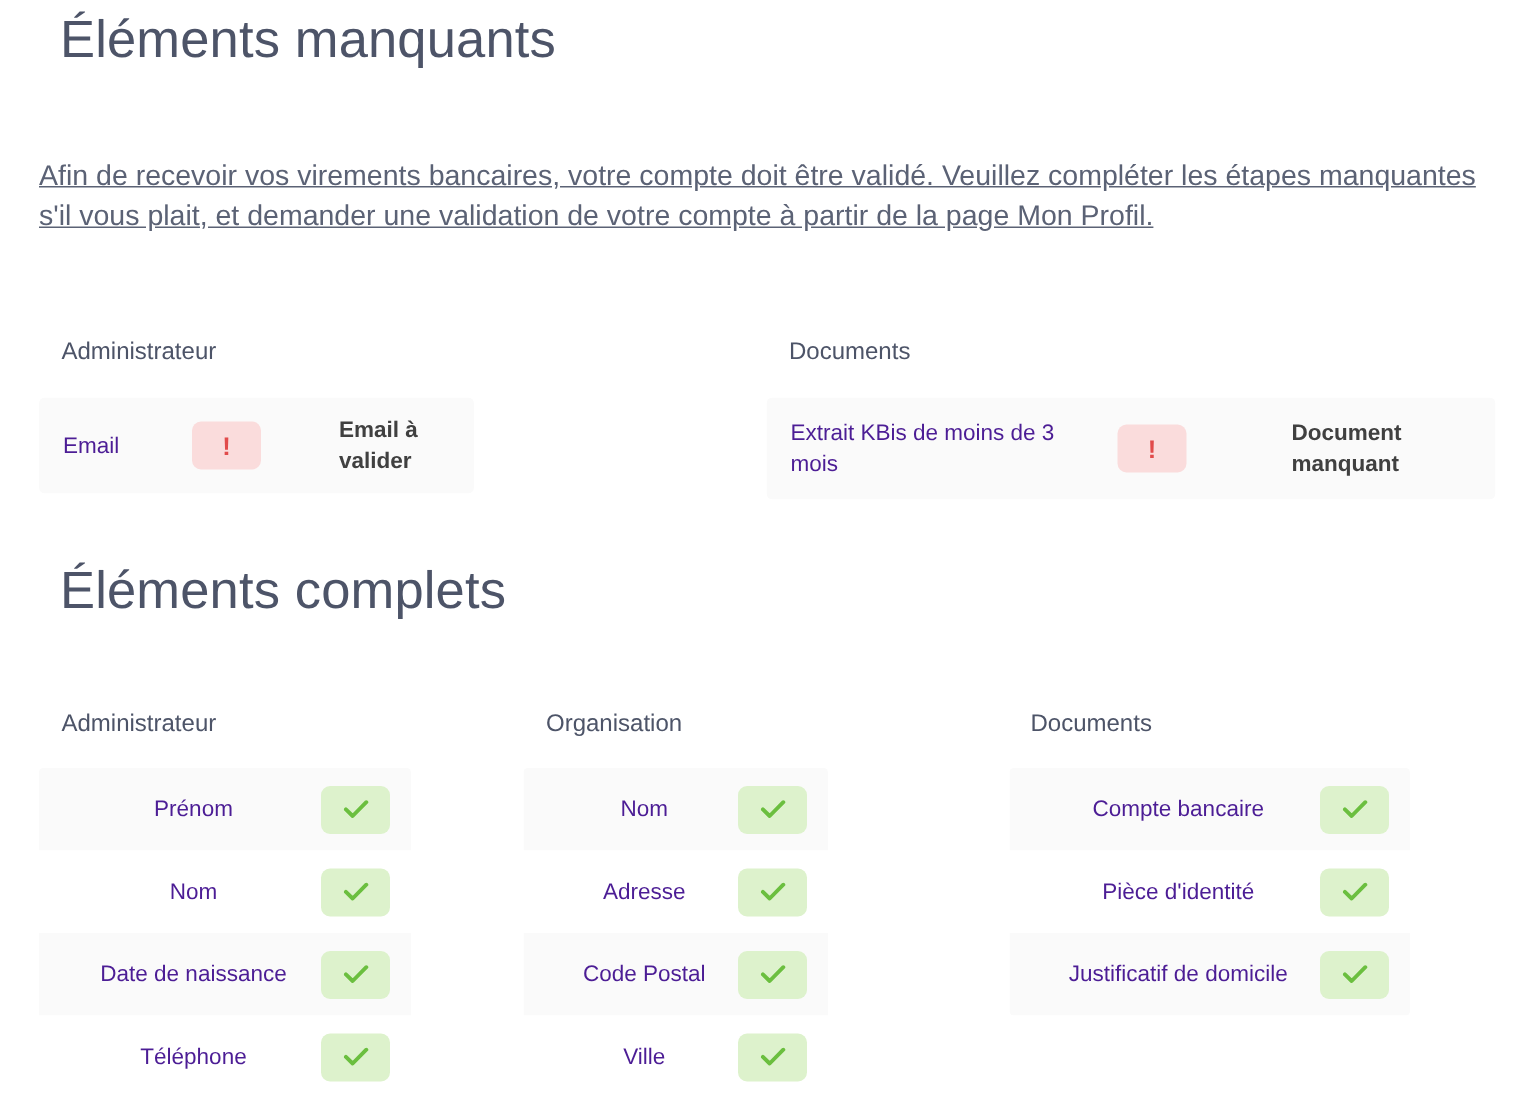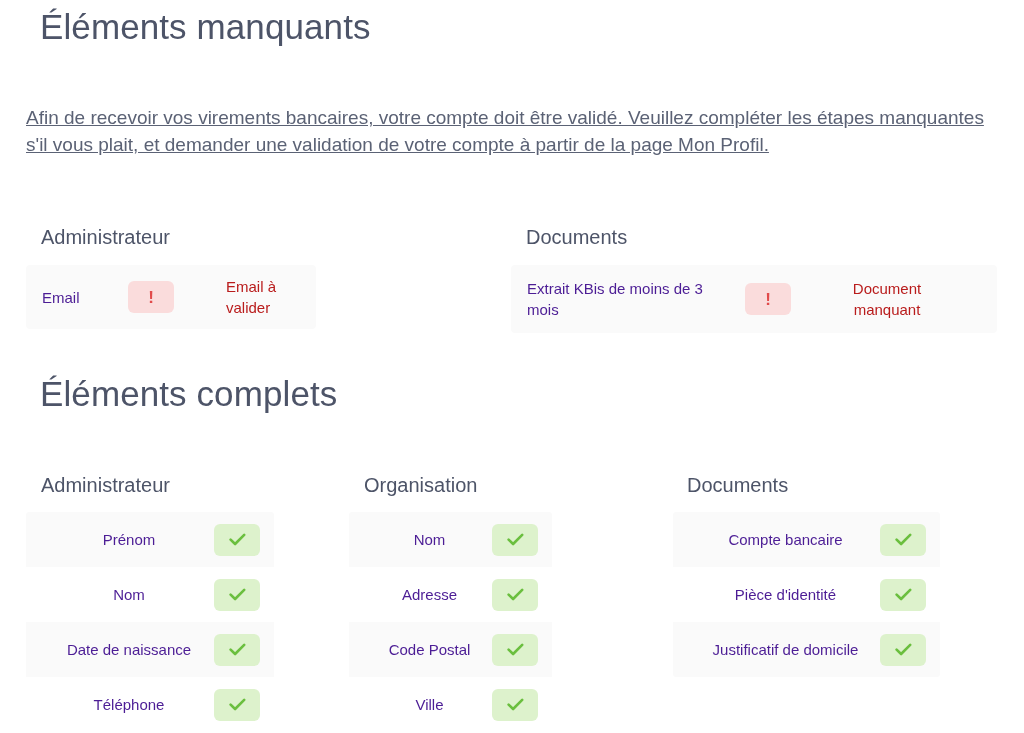--- a/index.html
+++ b/index.html
@@ -46,21 +46,21 @@
     width: 972px;
     font-size: 19px;
     line-height: 26.5px;
     color: #5b6275;
     margin: 0;
     text-decoration: underline;
   }
 
   .section-heading {
     position: absolute;
-    font-size: 20px;
+    font-size: 16px;
     font-weight: 400;
     color: #4d5468;
     margin: 0;
     white-space: nowrap;
     line-height: 1.2;
   }
 
   
   .kv-table {
     position: absolute;
@@ -79,23 +79,24 @@
   .kv-table.missing .kv-row { background: #fafafa; }
 
   .kv-label {
     font-size: 15px;
     color: #4c1d95;
     line-height: 21px;
     box-sizing: border-box;
   }
   .kv-status {
     font-size: 15px;
-    color: #b91c1c;
+    color: #404040;
     line-height: 21px;
     box-sizing: border-box;
+    font-weight: bold;
   }
 
   .badge {
     display: flex;
     align-items: center;
     justify-content: center;
     width: 46px;
     height: 32px;
     border-radius: 6px;
     flex: 0 0 auto;
@@ -131,21 +132,21 @@
   #table-missing-docs {
     left: 511px;
     top: 265px;
     width: 486px;
     border-radius: 4px;
     overflow: hidden;
   }
   #table-missing-docs .kv-row { padding: 13px 0 13px 16px; min-height: 59px; align-items: center; }
   #table-missing-docs .kv-label { width: 218px; flex: 0 0 218px; padding-right: 12px; }
   #table-missing-docs .badge { margin-right: 0; }
-  #table-missing-docs .kv-status { margin-left: 41px; width: 110px; text-align: center; }
+  #table-missing-docs .kv-status { margin-left: 70px; width: 110px; }
 
   
   #heading-complete-admin { left: 41px; top: 473px; }
   #heading-complete-org   { left: 364px; top: 473px; }
   #heading-complete-docs  { left: 687px; top: 473px; }
 
   .kv-table.complete { border-radius: 3px; overflow: hidden; }
   .kv-table.complete .kv-row { padding-left: 18px; padding-right: 14px; min-height: 55px; }
   .kv-table.complete .kv-label { flex: 1 1 auto; text-align: center; }
   .kv-table.complete .badge { margin-left: auto; }

